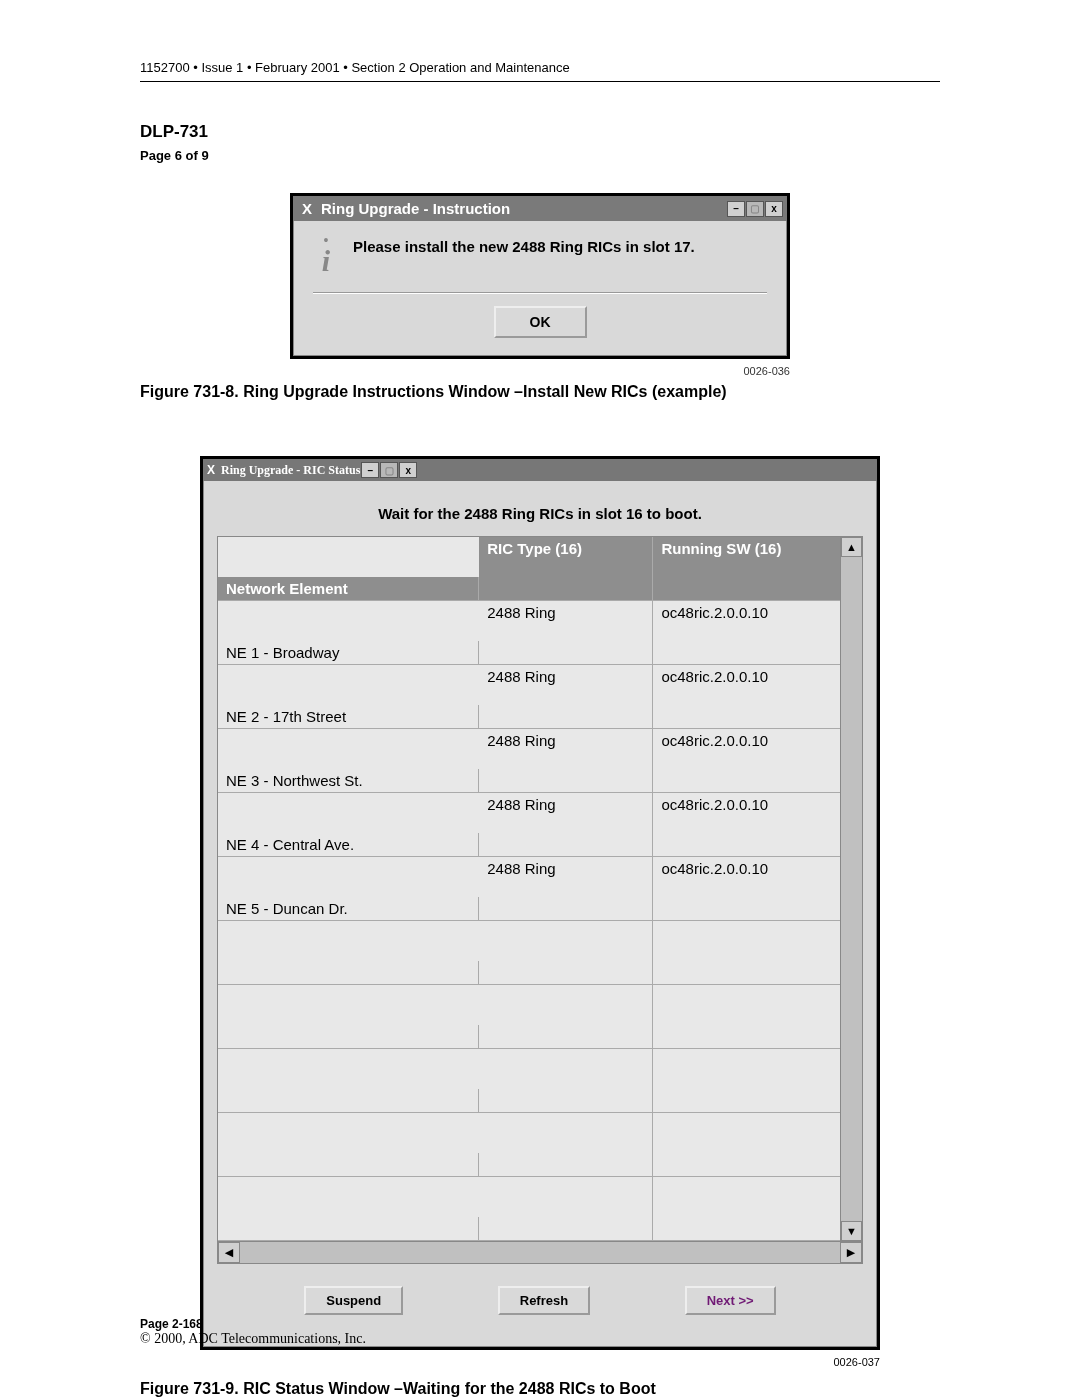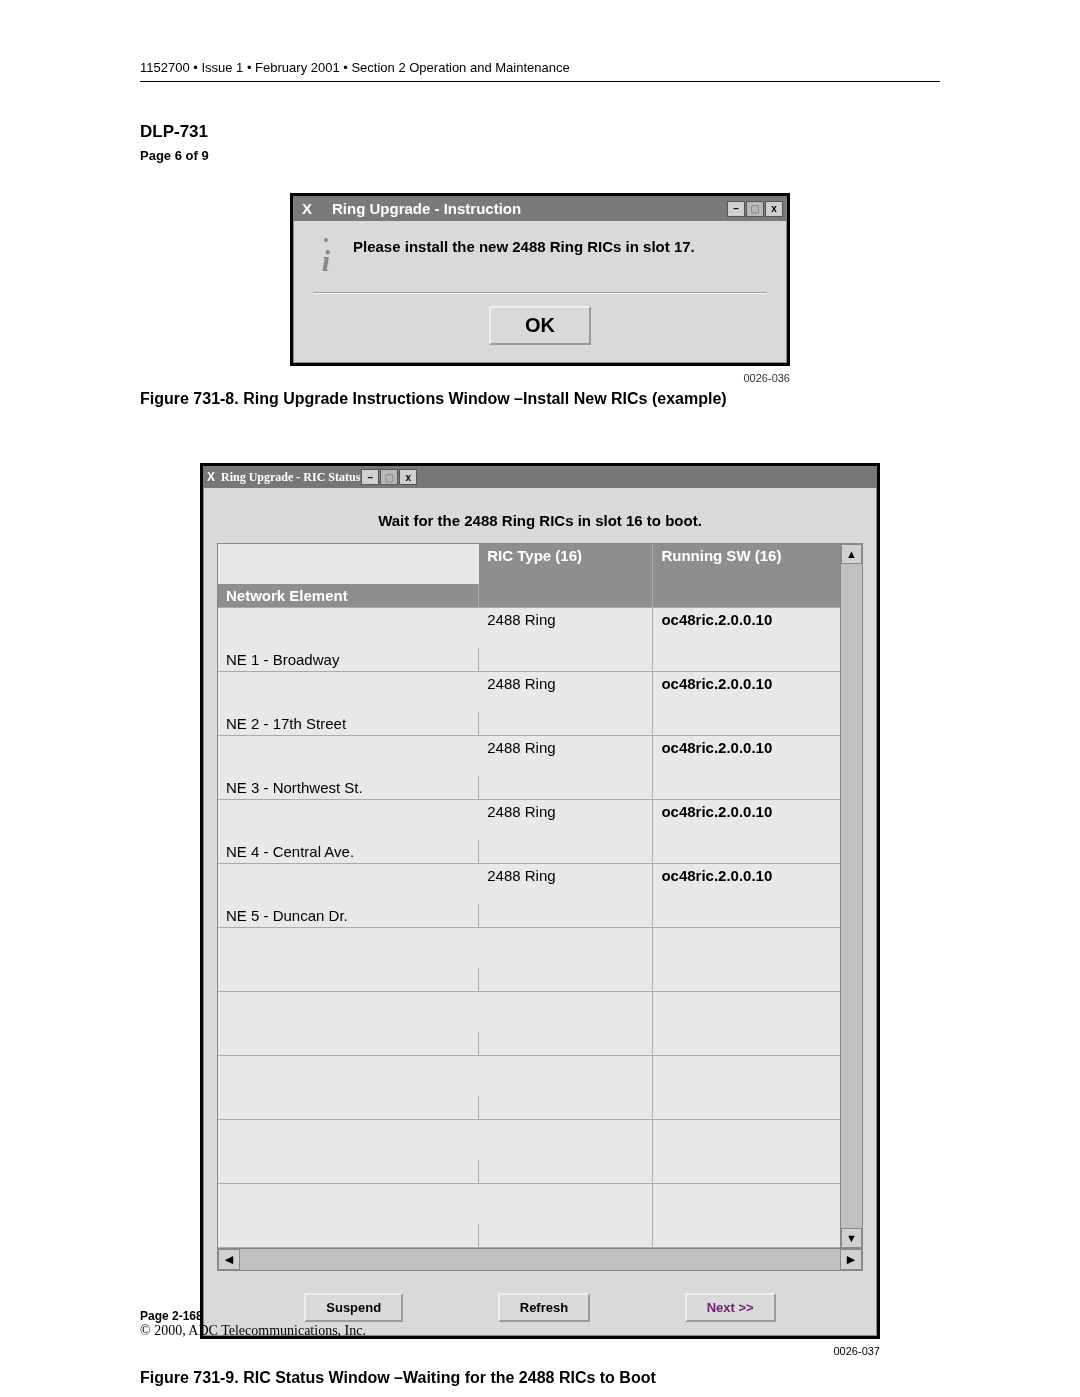--- a/index.html
+++ b/index.html
@@ -44,21 +44,21 @@
     color: #fff;
     font-weight: bold;
     display: flex;
     align-items: center;
     padding: 4px 4px;
     font-size: 15px;
   }
   .titlebar .x-left {
     width: 20px; text-align: center; font-weight: bold;
   }
-  .titlebar .title-text { flex: 1; padding-left: 4px; margin-left: 11px; }
+  .titlebar .title-text { flex: 1; padding-left: 4px; }
   .win-controls { display: flex; gap: 0; }
   .win-btn {
     width: 18px; height: 16px;
     background: #d0d0d0;
     border: 1px solid #555;
     font-size: 10px;
     display:flex; align-items:center; justify-content:center;
     color:#000;
     margin-left:1px;
   }
@@ -98,21 +98,21 @@
     border-bottom: 1px solid #fff;
     margin: 18px 0 12px 0;
   }
   .btn-row { text-align:center; padding-bottom: 8px; }
   .btn {
     display:inline-block;
     background: #d9d9d9;
     border: 2px outset #eee;
     padding: 6px 34px;
     font-weight: bold;
-    font-size: 20px;
+    font-size: 14px;
     cursor: pointer;
   }
   .btn.disabled { color:#701a75; }
   .fig-code {
     width: 500px;
     margin: 0 auto;
     text-align: right;
     font-size: 11px;
     color:#333;
     margin-bottom: 6px;
@@ -126,21 +126,21 @@
 
   
   .win2 { width: 680px; }
   .titlebar2 {
     background:#777; color:#fff;
     display:flex; align-items:center;
     padding: 3px 4px;
     font-size: 12px;
     font-weight: bold;
   }
-  .win2-body { padding: 12px 14px 14px 14px; }
+  .win2-body { padding: 12px 14px 32px 14px; }
   .wait-msg {
     text-align:center;
     font-weight:bold;
     font-size: 15px;
     margin: 12px 0 14px 0;
   }
   .table-wrap {
     display:flex;
   }
   .grid {
@@ -152,21 +152,21 @@
   .grow { display:flex; }
   .gcell {
     padding: 3px 8px;
     border-right: 1px solid #aaa;
     border-bottom: 1px solid #aaa;
     overflow:hidden;
     white-space:nowrap;
   }
   .c1 { width: 42%; margin-top: 40px; }
   .c2 { width: 28%; }
-  .c3 { width: 30%; border-right:none;font-weight:bold; }
+  .c3 { width: 30%; border-right:none; }
   .ghead .gcell {
     background:#8e8e8e;
     color:#fff;
     font-weight:bold;
   }
   .vscroll {
     width: 22px;
     background:#c8c8c8;
     border:1px solid #888;
     border-left:none;
@@ -200,21 +200,21 @@
   .action-row .btn { padding: 5px 20px; font-size:13px; }
   .fig-code2 {
     width: 680px;
     margin: 4px auto 12px auto;
     text-align:right;
     font-size:11px;
   }
 
   .footer {
     position:absolute;
-    bottom: 58px;
+    bottom: 50px;
     left: 140px;
   }
   .footer .pnum { font-weight:bold; font-size:12px; }
   .footer .copy { font-size:14px; font-family: 'Times New Roman', serif; }
 </style>
 </head>
 <body>
 
 <div class="page">
   <div class="header-line">1152700 • Issue 1 • February 2001 • Section 2 Operation and Maintenance</div>

